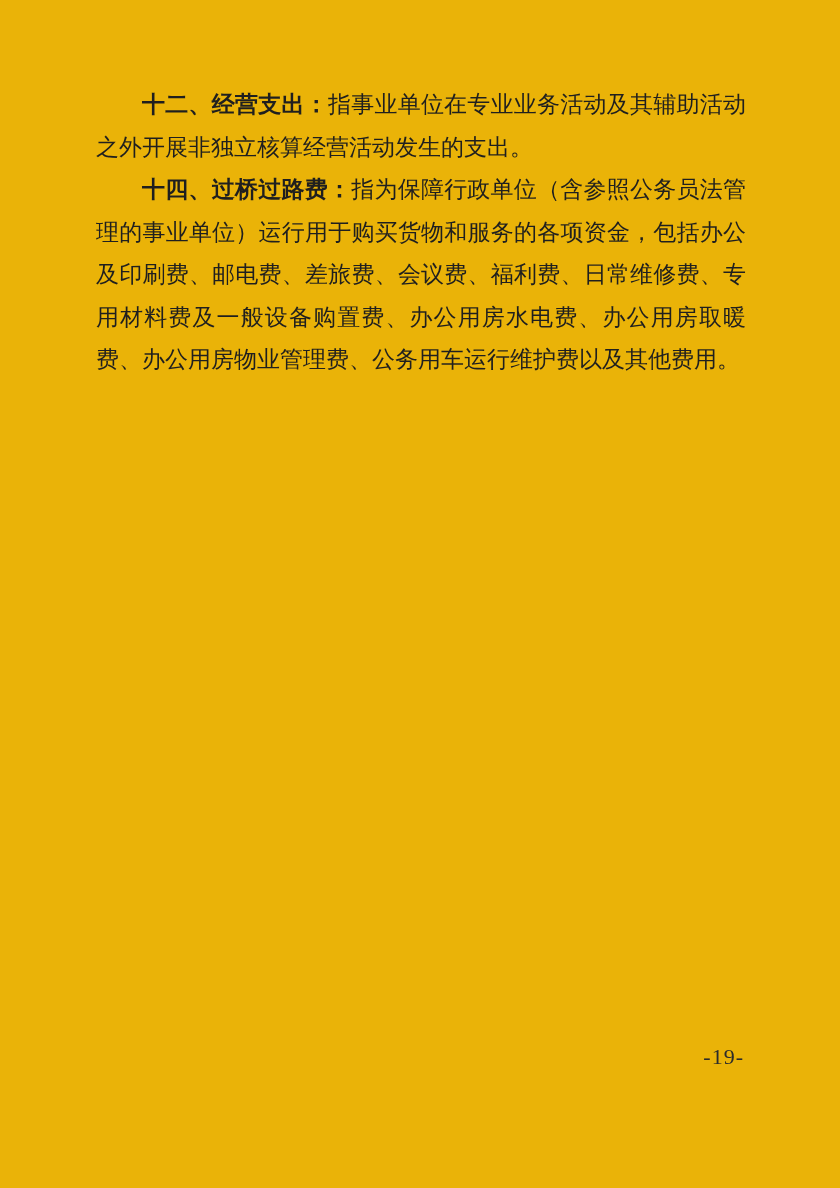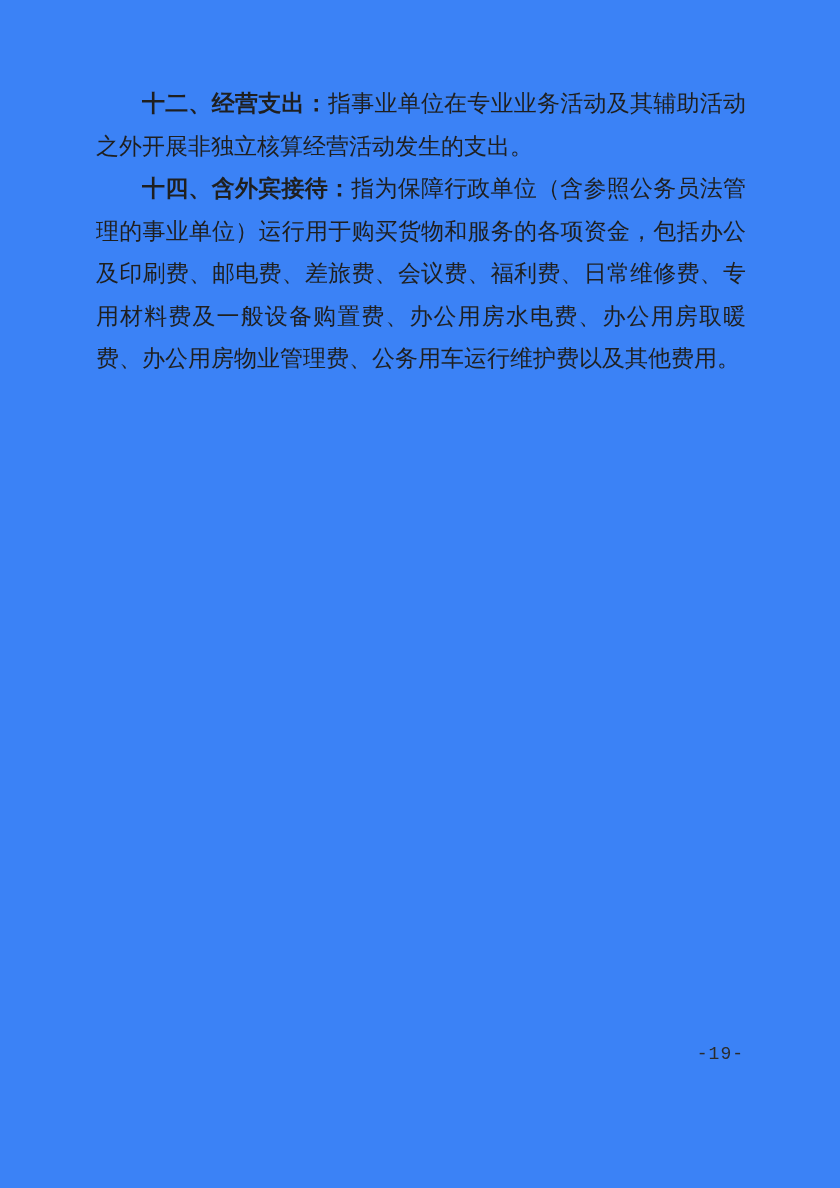--- a/index.html
+++ b/index.html
@@ -4,23 +4,23 @@
 <style>
   html, body {
     margin: 0;
     padding: 0;
     background: #ffffff;
   }
   .page {
     position: relative;
     width: 840px;
     height: 1188px;
-    background: #3b82f6;
+    background: #eab308;
     overflow: hidden;
-    font-family: Liberation Mono, monospace;
+    font-family: Liberation Serif, serif;
     color: #1f1f1f;
   }
   .content {
     position: absolute;
     left: 96px;
     top: 84px;
     width: 650px;
   }
   .para {
     margin: 0;
@@ -31,31 +31,31 @@
     color: #1f1f1f;
     word-break: break-all;
   }
   .para .heading {
     font-weight: bold;
   }
   .page-number {
     position: absolute;
     top: 1044px;
     right: 96px;
-    font-size: 18px;
+    font-size: 22px;
     letter-spacing: 1px;
     color: #2b2b2b;
   }
 </style>
 </head>
 <body>
 
 <div class="page">
   <div class="content">
     <p class="para">
       <span class="heading">十二、经营支出：</span><span>指事业单位在专业业务活动及其辅助活动之外开展非独立核算经营活动发生的支出。</span>
     </p>
     <p class="para">
-      <span class="heading">十四、含外宾接待：</span><span>指为保障行政单位（含参照公务员法管理的事业单位）运行用于购买货物和服务的各项资金，包括办公及印刷费、邮电费、差旅费、会议费、福利费、日常维修费、专用材料费及一般设备购置费、办公用房水电费、办公用房取暖费、办公用房物业管理费、公务用车运行维护费以及其他费用。</span>
+      <span class="heading">十四、过桥过路费：</span><span>指为保障行政单位（含参照公务员法管理的事业单位）运行用于购买货物和服务的各项资金，包括办公及印刷费、邮电费、差旅费、会议费、福利费、日常维修费、专用材料费及一般设备购置费、办公用房水电费、办公用房取暖费、办公用房物业管理费、公务用车运行维护费以及其他费用。</span>
     </p>
   </div>
   <div class="page-number">-19-</div>
 </div>
 
 </body></html>

